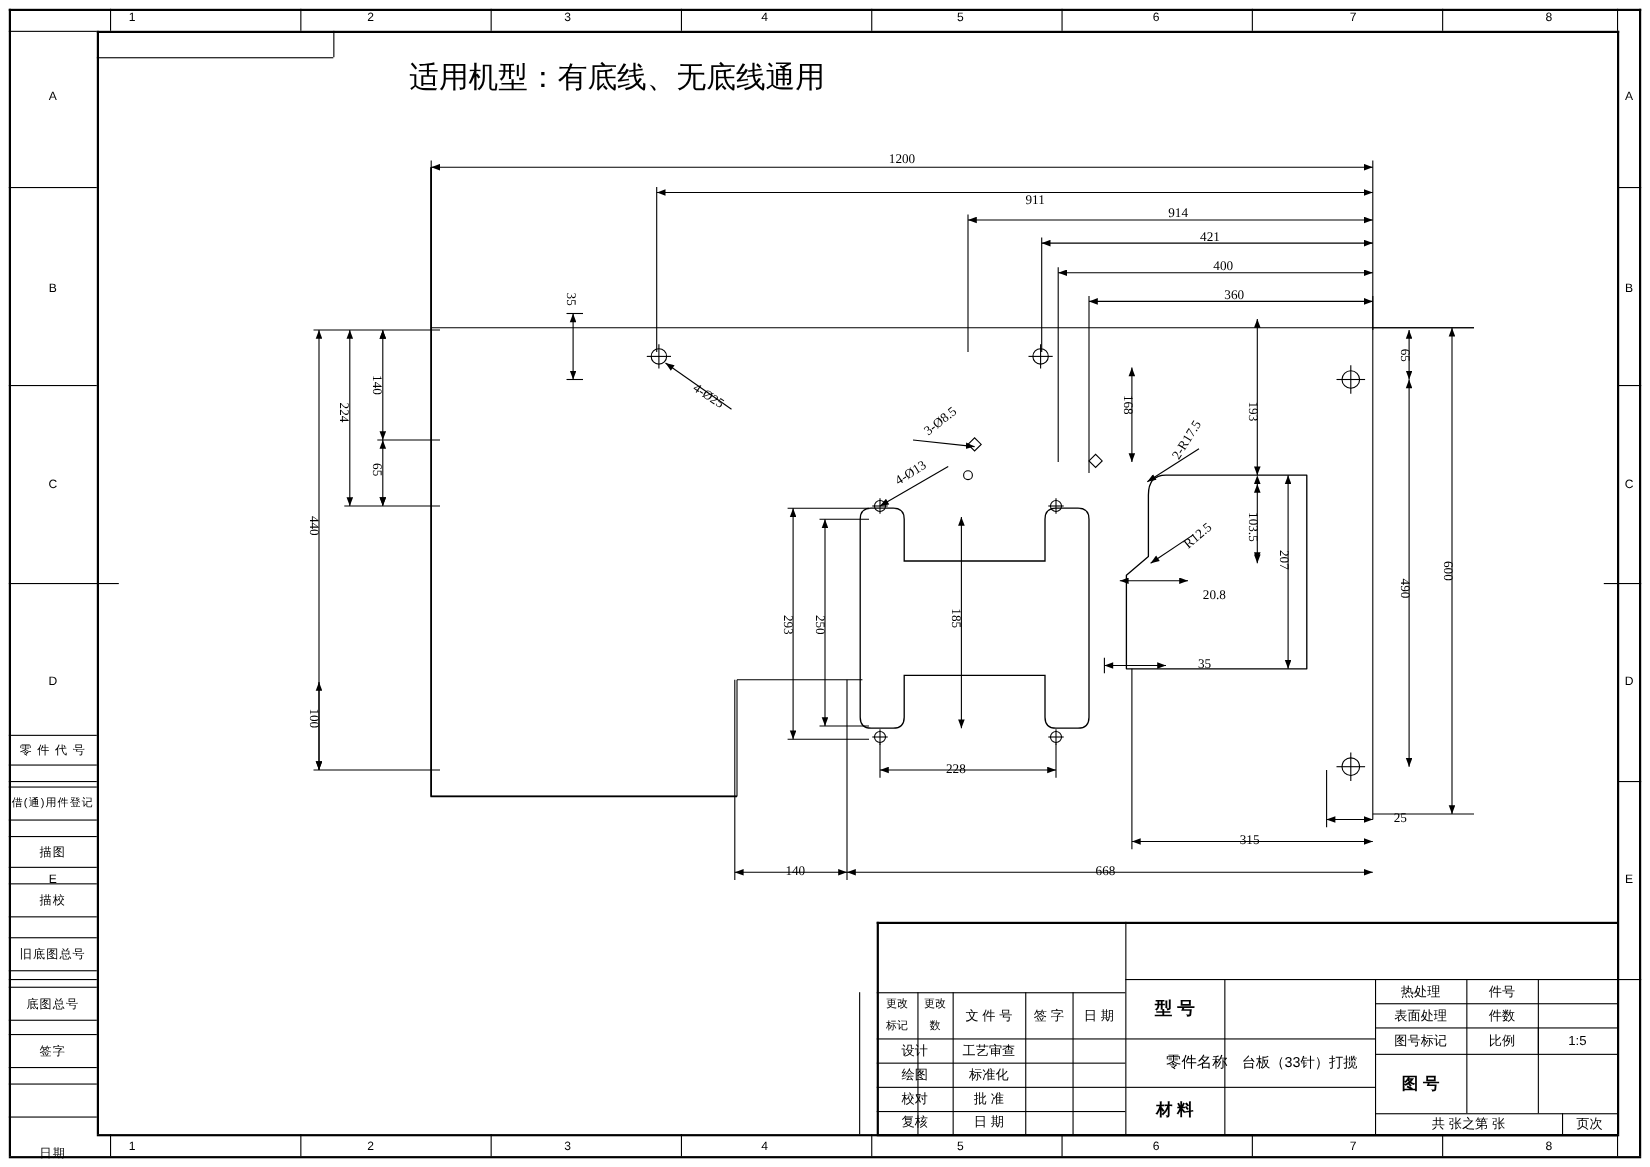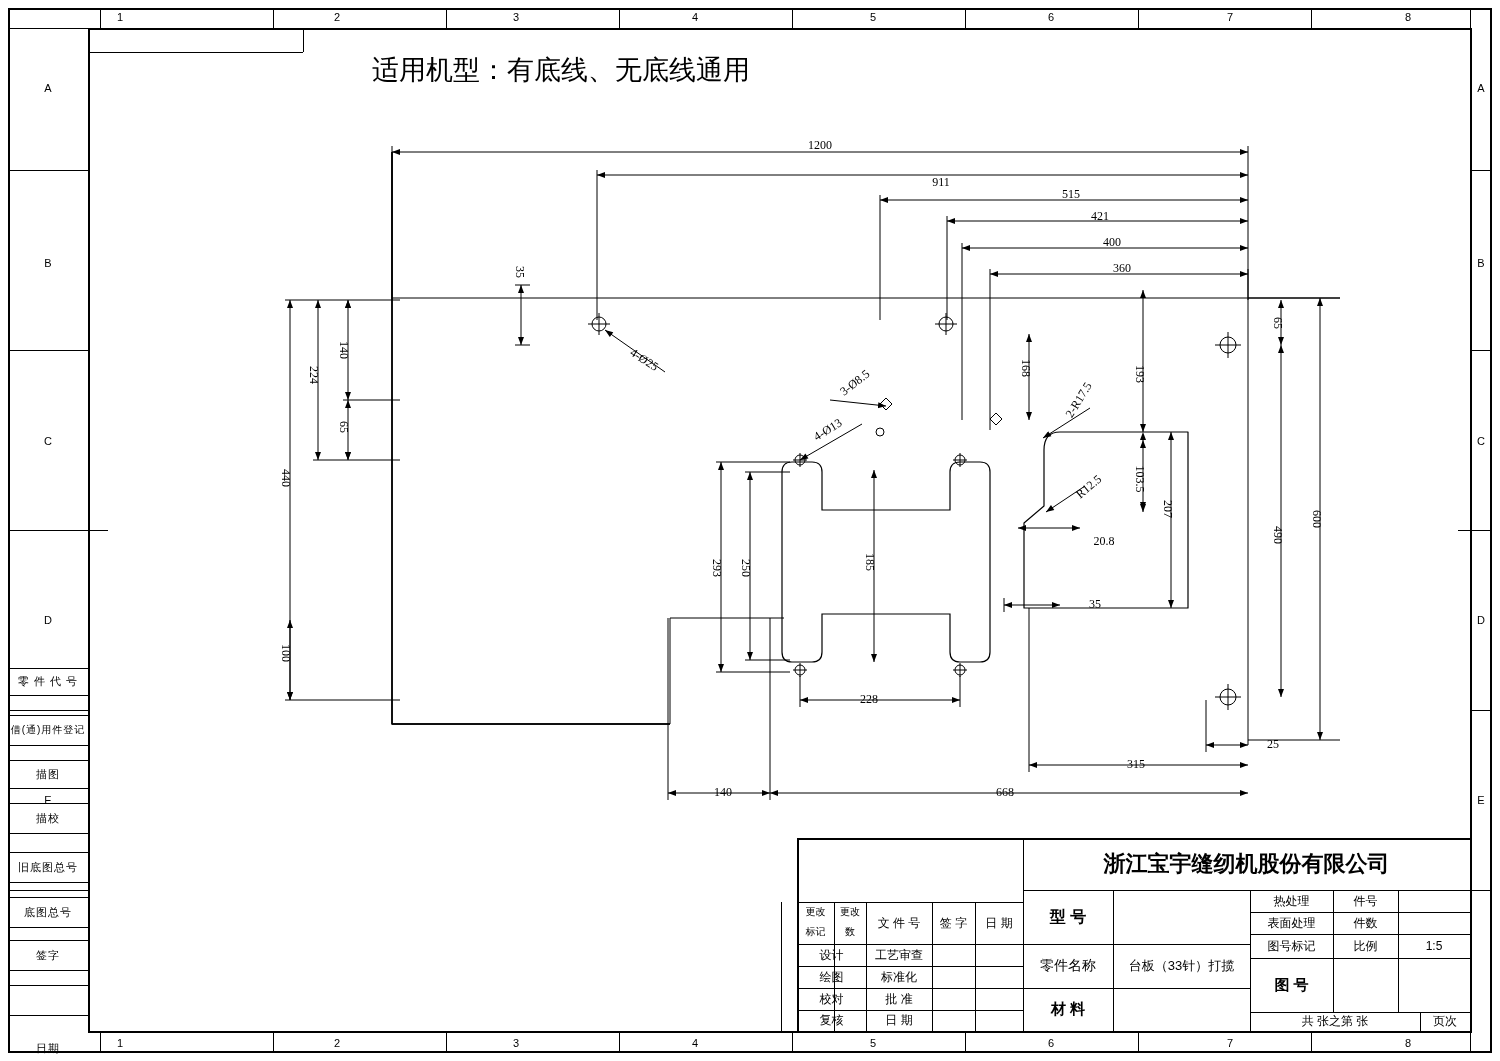--- a/index.html
+++ b/index.html
@@ -306,21 +306,21 @@
       <line x1="1206" y1="700" x2="1206" y2="752"></line>
 
       <line x1="392" y1="724" x2="670" y2="724"></line>
       <line x1="670" y1="618" x2="670" y2="724"></line>
       <line x1="670" y1="618" x2="784" y2="618"></line>
     </g>
   </svg>
 
   <div class="dimtxt" style="left:820px;top:145px;">1200</div>
   <div class="dimtxt" style="left:941px;top:170px;margin-top:12px;">911</div>
-  <div class="dimtxt" style="left:1071px;top:194px;">515</div>
+  <div class="dimtxt" style="left:1071px;top:194px;">914</div>
   <div class="dimtxt" style="left:1100px;top:216px;">421</div>
   <div class="dimtxt" style="left:1112px;top:242px;">400</div>
   <div class="dimtxt" style="left:1122px;top:268px;">360</div>
 
   <div class="dimtxt vtxt" style="left:313px;top:375px;">224</div>
   <div class="dimtxt vtxt" style="left:343px;top:350px;">140</div>
   <div class="dimtxt vtxt" style="left:343px;top:427px;">65</div>
   <div class="dimtxt vtxt" style="left:285px;top:478px;">440</div>
   <div class="dimtxt vtxt" style="left:716px;top:568px;">293</div>
   <div class="dimtxt vtxt" style="left:745px;top:568px;">250</div>
@@ -349,21 +349,20 @@
   <div class="dimtxt" style="left:828px;top:430px;transform:translate(-50%,-50%) rotate(-32deg);">4-Ø13</div>
   <div class="dimtxt" style="left:1079px;top:400px;transform:translate(-50%,-50%) rotate(-58deg);">2-R17.5</div>
   <div class="dimtxt" style="left:1089px;top:487px;transform:translate(-50%,-50%) rotate(-40deg);">R12.5</div>
 
   <div class="ln h2" style="left:797px;top:838px;width:673px;"></div>
   <div class="ln h2" style="left:797px;top:1031px;width:673px;"></div>
   <div class="ln v2" style="left:797px;top:838px;height:193px;"></div>
 
   <div class="ln h1" style="left:1023px;top:890px;width:447px;"></div>
   <div class="ln v1" style="left:1023px;top:838px;height:193px;"></div>
-  <div class="cell" style="left:1023px;top:838px;width:447px;height:52px;font-size:22px;font-weight:600;">浙江宝宇缝纫机股份有限公司</div>
 
   <div class="ln h1" style="left:797px;top:902px;width:226px;"></div>
   <div class="ln h1" style="left:797px;top:944px;width:226px;"></div>
   <div class="ln h1" style="left:797px;top:966px;width:226px;"></div>
   <div class="ln h1" style="left:797px;top:988px;width:226px;"></div>
   <div class="ln h1" style="left:797px;top:1010px;width:226px;"></div>
   <div class="ln v1" style="left:834px;top:902px;height:129px;"></div>
   <div class="ln v1" style="left:866px;top:902px;height:129px;"></div>
   <div class="ln v1" style="left:932px;top:902px;height:129px;"></div>
   <div class="ln v1" style="left:975px;top:902px;height:129px;"></div>
@@ -386,21 +385,21 @@
   <div class="cell sm" style="left:866px;top:966px;width:66px;height:22px;">标准化</div>
   <div class="cell sm" style="left:866px;top:988px;width:66px;height:22px;">批  准</div>
   <div class="cell sm" style="left:866px;top:1010px;width:66px;height:21px;">日  期</div>
 
   <div class="ln h1" style="left:1023px;top:944px;width:227px;"></div>
   <div class="ln h1" style="left:1023px;top:988px;width:227px;"></div>
   <div class="ln v1" style="left:1113px;top:890px;height:141px;"></div>
   <div class="ln v1" style="left:1250px;top:890px;height:141px;"></div>
 
   <div class="cell" style="left:1023px;top:890px;width:90px;height:54px;font-size:16px;font-weight:600;">型  号</div>
-  <div class="cell" style="left:1023px;top:944px;width:90px;height:44px;font-size:14px;">零件名称</div>
+  <div class="cell" style="left:1023px;top:944px;width:90px;height:44px;font-size:14px;padding-left:20px;">零件名称</div>
   <div class="cell" style="left:1113px;top:944px;width:137px;height:44px;font-size:13px;">台板（33针）打揽</div>
   <div class="cell" style="left:1023px;top:988px;width:90px;height:43px;font-size:15px;font-weight:600;">材  料</div>
   <div class="cell" style="left:1113px;top:988px;width:137px;height:43px;font-size:13px;"></div>
 
   <div class="ln h1" style="left:1250px;top:912px;width:220px;"></div>
   <div class="ln h1" style="left:1250px;top:934px;width:220px;"></div>
   <div class="ln h1" style="left:1250px;top:958px;width:220px;"></div>
   <div class="ln h1" style="left:1250px;top:1012px;width:220px;"></div>
   <div class="ln v1" style="left:1333px;top:890px;height:122px;"></div>
   <div class="ln v1" style="left:1398px;top:890px;height:68px;"></div>

